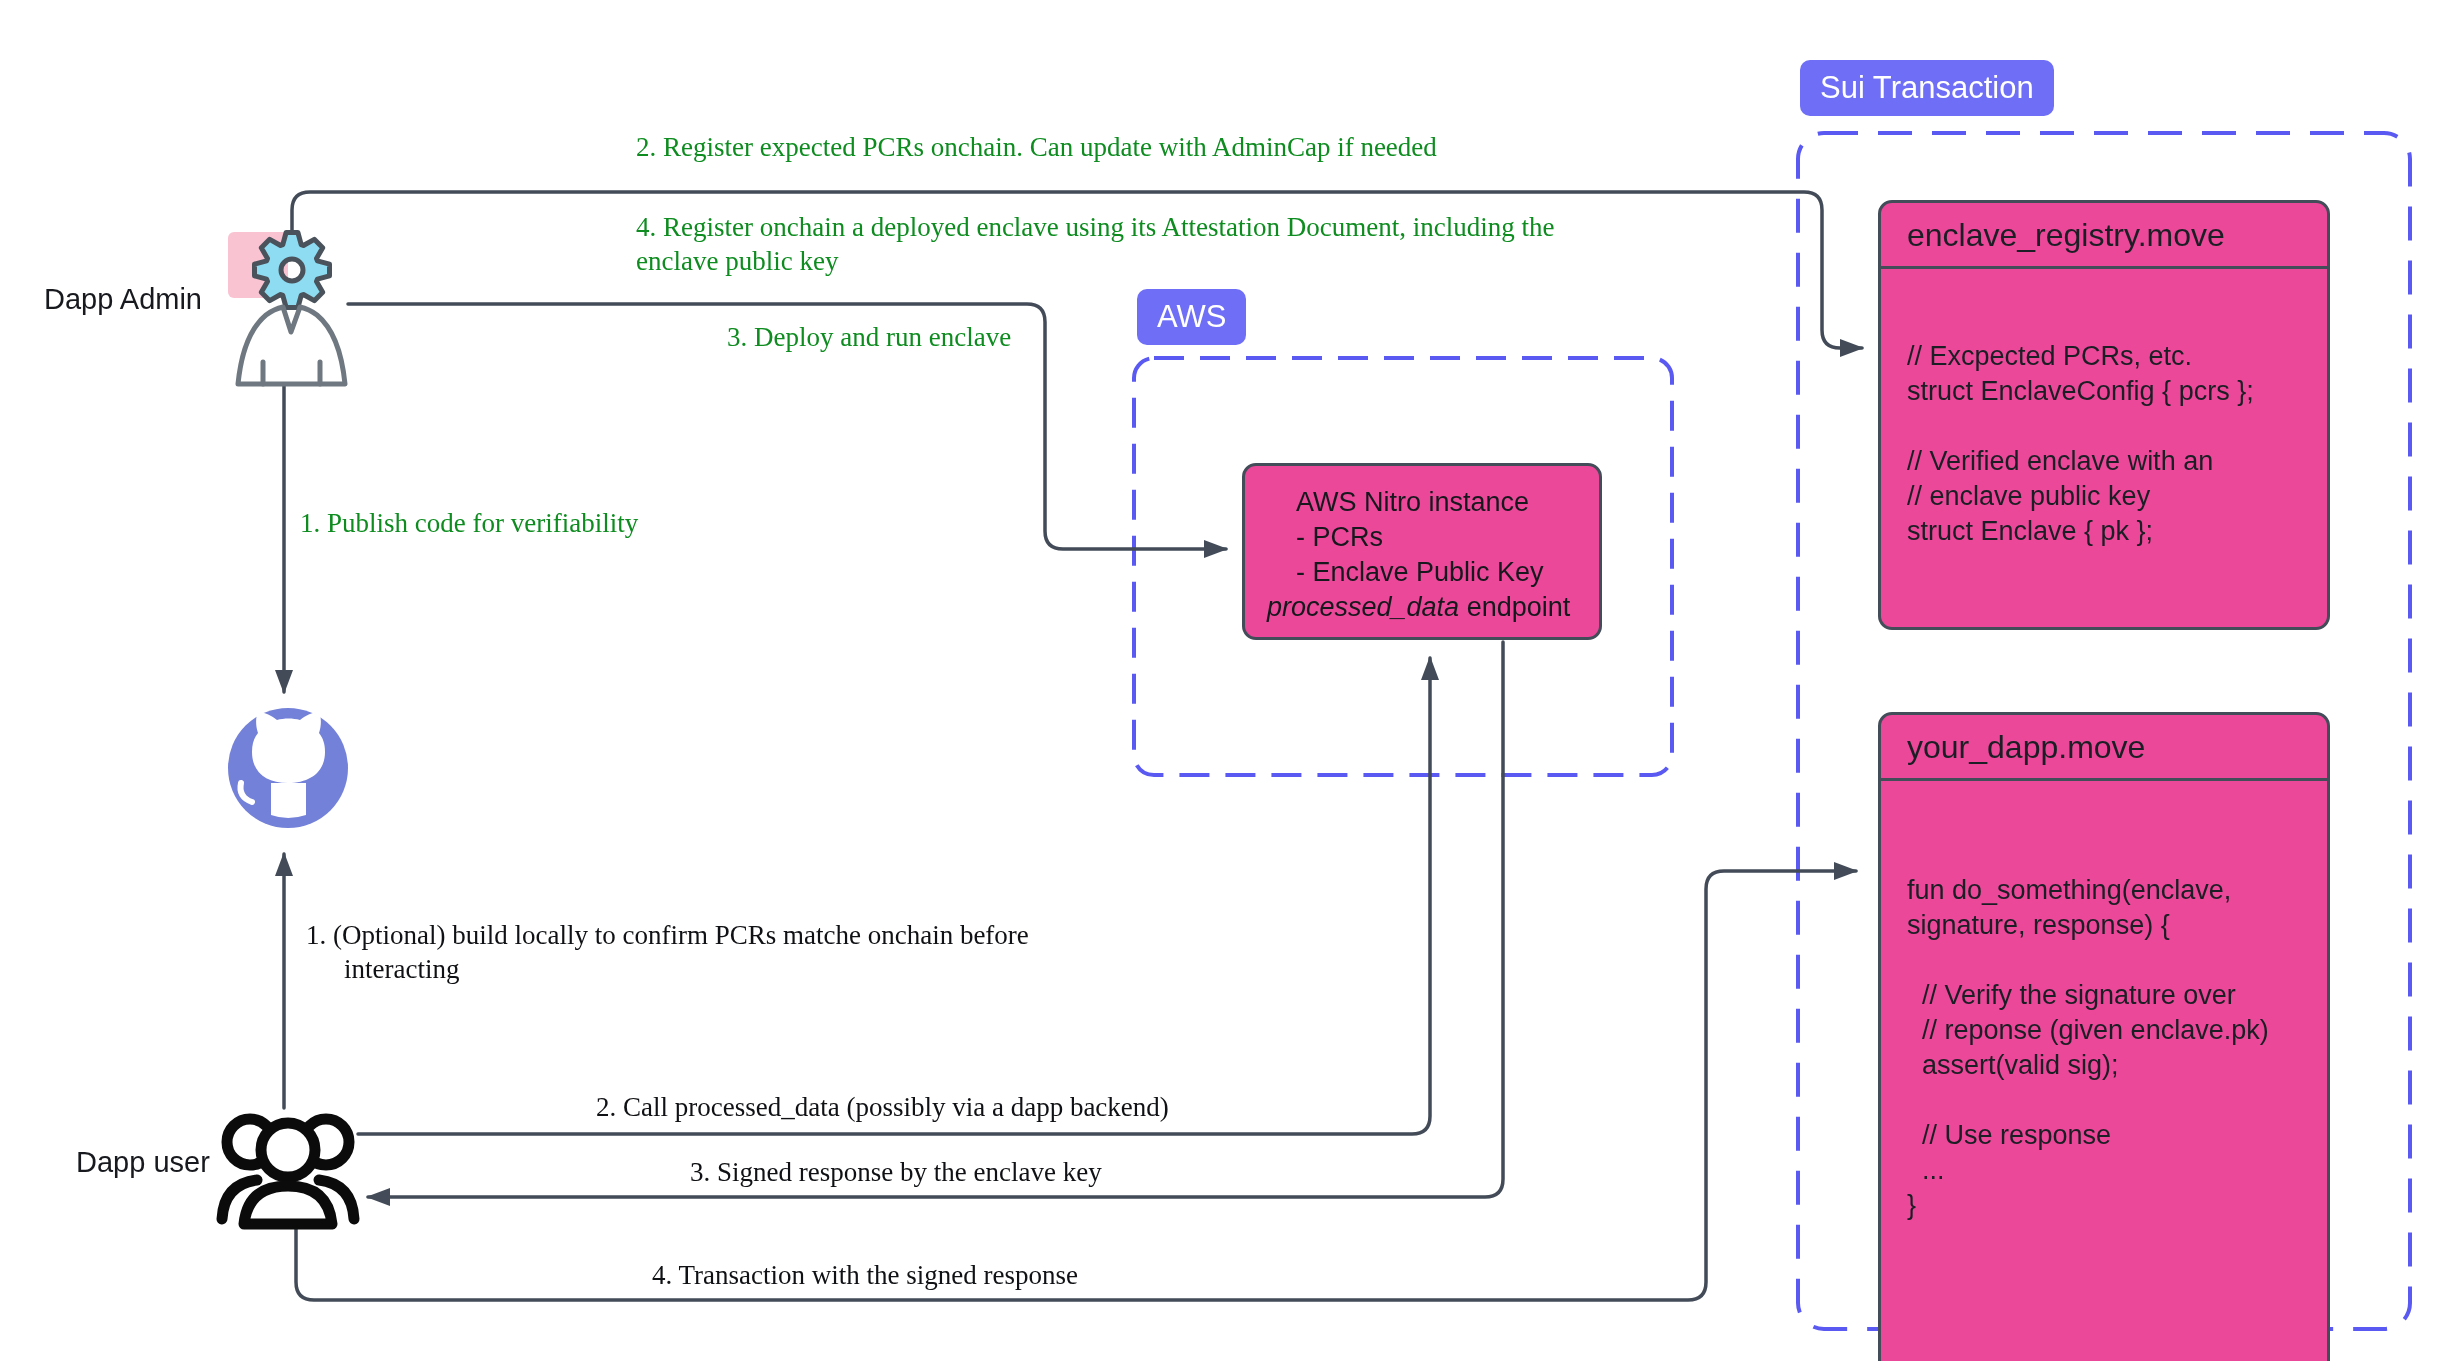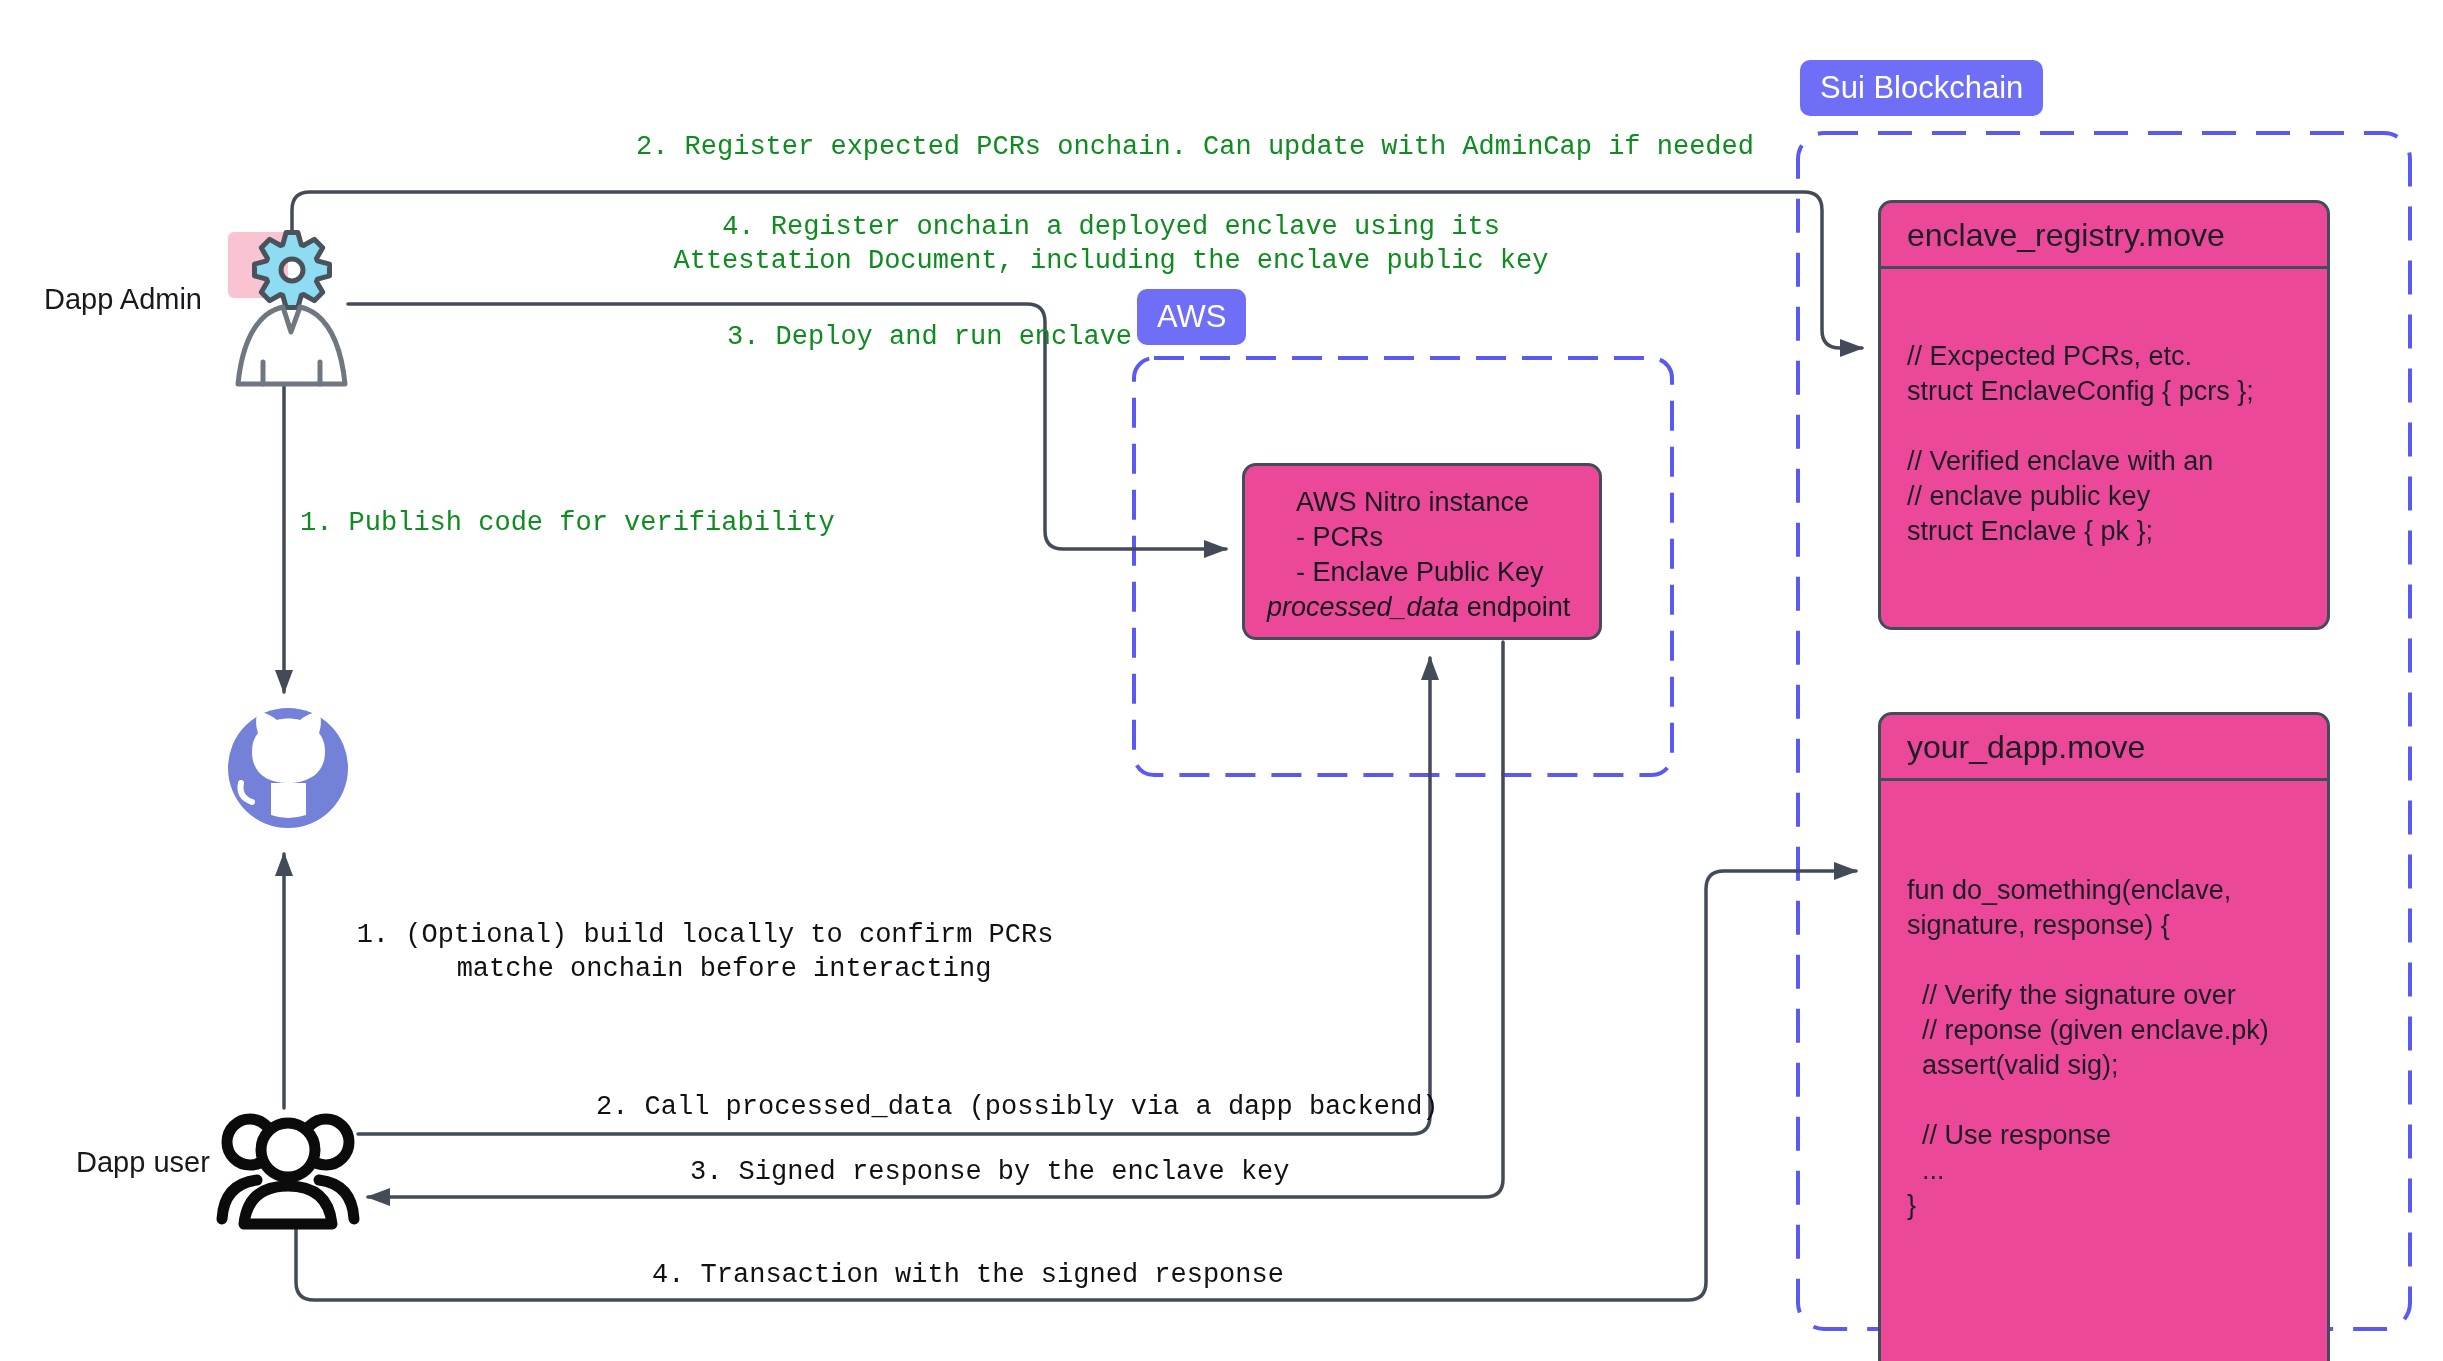--- a/index.html
+++ b/index.html
@@ -2,21 +2,21 @@
 <html><head>
 <meta charset="utf-8">
 <style>
   html,body{margin:0;padding:0;background:#ffffff;}
   #canvas{position:relative;width:2443px;height:1361px;background:#ffffff;overflow:hidden;
           font-family:"Liberation Sans",sans-serif;}
   #wires{position:absolute;left:0;top:0;z-index:1;}
   .abs{position:absolute;}
   .layer{z-index:2;}
   .actor-label{font-family:"Liberation Sans",sans-serif;font-size:29px;color:#17191e;white-space:nowrap;}
-  .ann{font-family:Liberation Mono, monospace;font-size:27px;line-height:34px;text-align:center;}
+  .ann{font-family:Liberation Serif, serif;font-size:27px;line-height:34px;}
   .ann-green{color:#0e8c20;}
   .ann-black{color:#101114;}
   .hang{padding-left:38px;text-indent:-38px;}
   .badge{background:#6e6ef7;color:#ffffff;border-radius:10px;font-size:31px;
          padding:10px 20px;white-space:nowrap;}
   .code-box{background:#ec4899;border:3px solid #434c59;border-radius:14px;box-sizing:border-box;}
   .code-title{font-size:32px;color:#1b1e24;padding:14px 0 12px 26px;border-bottom:3px solid #434c59;white-space:nowrap;}
   .code-body{padding:0 20px 0 26px;font-size:27px;line-height:35px;color:#1b1e24;}
   .code-line{white-space:pre;min-height:35px;}
   .pad-registry{padding-top:70px;}
@@ -73,21 +73,21 @@
       <path d="M 222 1219 Q 224 1184 257 1180"></path>
       <path d="M 354 1219 Q 352 1184 319 1180"></path>
       <circle cx="288" cy="1150" r="27" fill="#ffffff"></circle>
       <path d="M 244 1224 Q 248 1186 288 1186 Q 328 1186 332 1224 Z" fill="#ffffff" stroke-linejoin="round"></path>
     </g>
   </svg>
 
   <div class="abs layer actor-label" style="left:44px;top:283px;">Dapp Admin</div>
   <div class="abs layer actor-label" style="left:76px;top:1146px;">Dapp user</div>
 
-  <div class="abs layer badge" style="left:1800px;top:60px;">Sui Blockchain</div>
+  <div class="abs layer badge" style="left:1800px;top:60px;">Sui Transaction</div>
   <div class="abs layer badge" style="left:1137px;top:289px;">AWS</div>
 
   <div class="abs layer ann ann-green" style="left:636px;top:130px;white-space:nowrap;">2. Register expected PCRs onchain. Can update with AdminCap if needed</div>
   <div class="abs layer ann ann-green" style="left:636px;top:210px;width:950px;">4. Register onchain a deployed enclave using its Attestation Document, including the enclave public key</div>
   <div class="abs layer ann ann-green" style="left:727px;top:320px;white-space:nowrap;">3. Deploy and run enclave</div>
   <div class="abs layer ann ann-green" style="left:300px;top:506px;white-space:nowrap;">1. Publish code for verifiability</div>
 
   <div class="abs layer ann ann-black hang" style="left:306px;top:918px;width:760px;">1. (Optional) build locally to confirm PCRs matche onchain before interacting</div>
   <div class="abs layer ann ann-black" style="left:596px;top:1090px;white-space:nowrap;">2. Call processed_data (possibly via a dapp backend)</div>
   <div class="abs layer ann ann-black" style="left:690px;top:1155px;white-space:nowrap;">3. Signed response by the enclave key</div>

